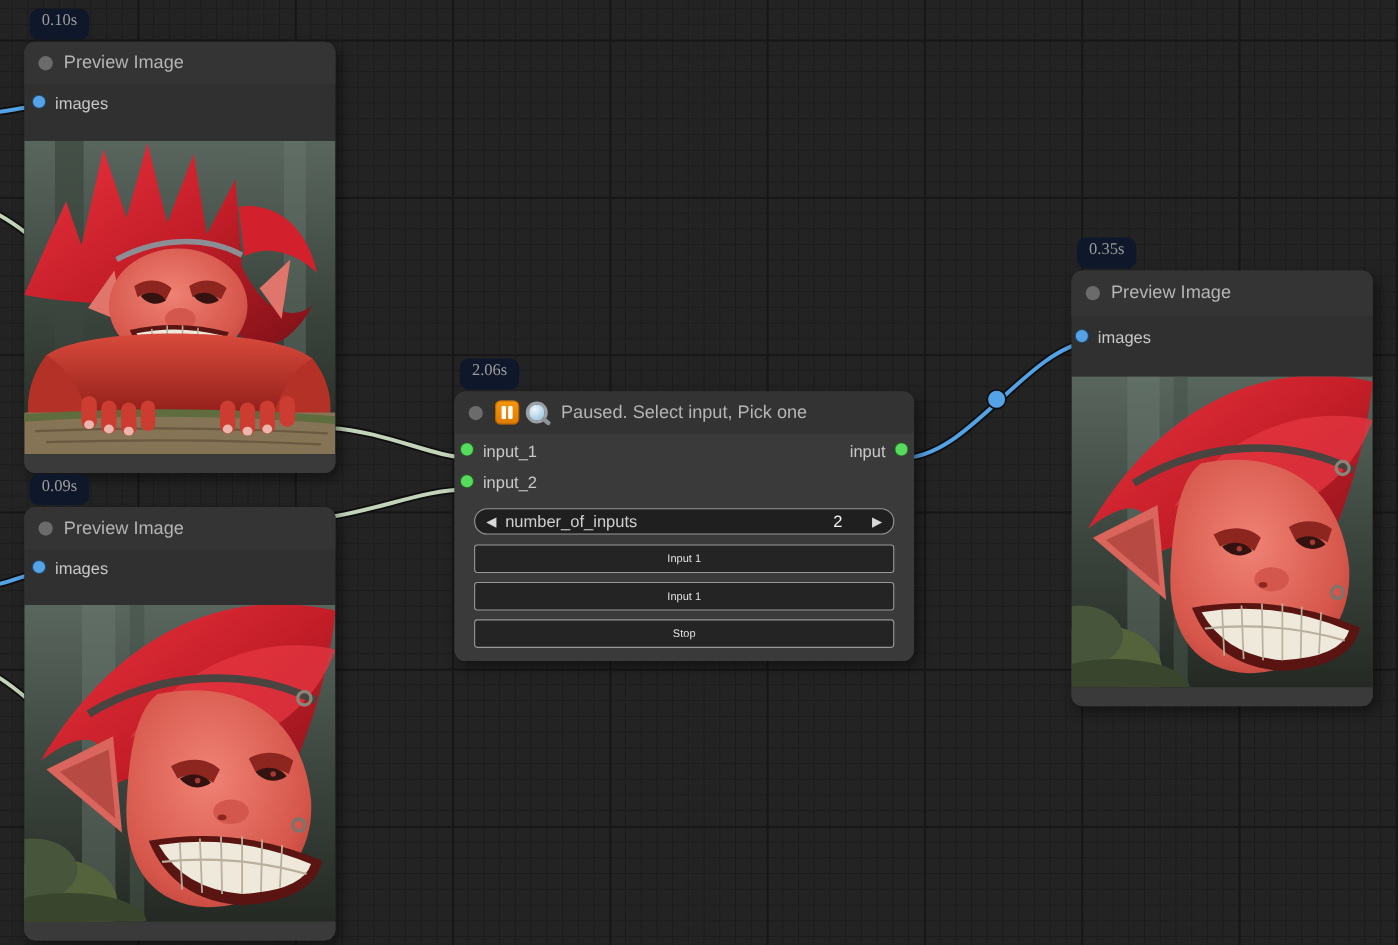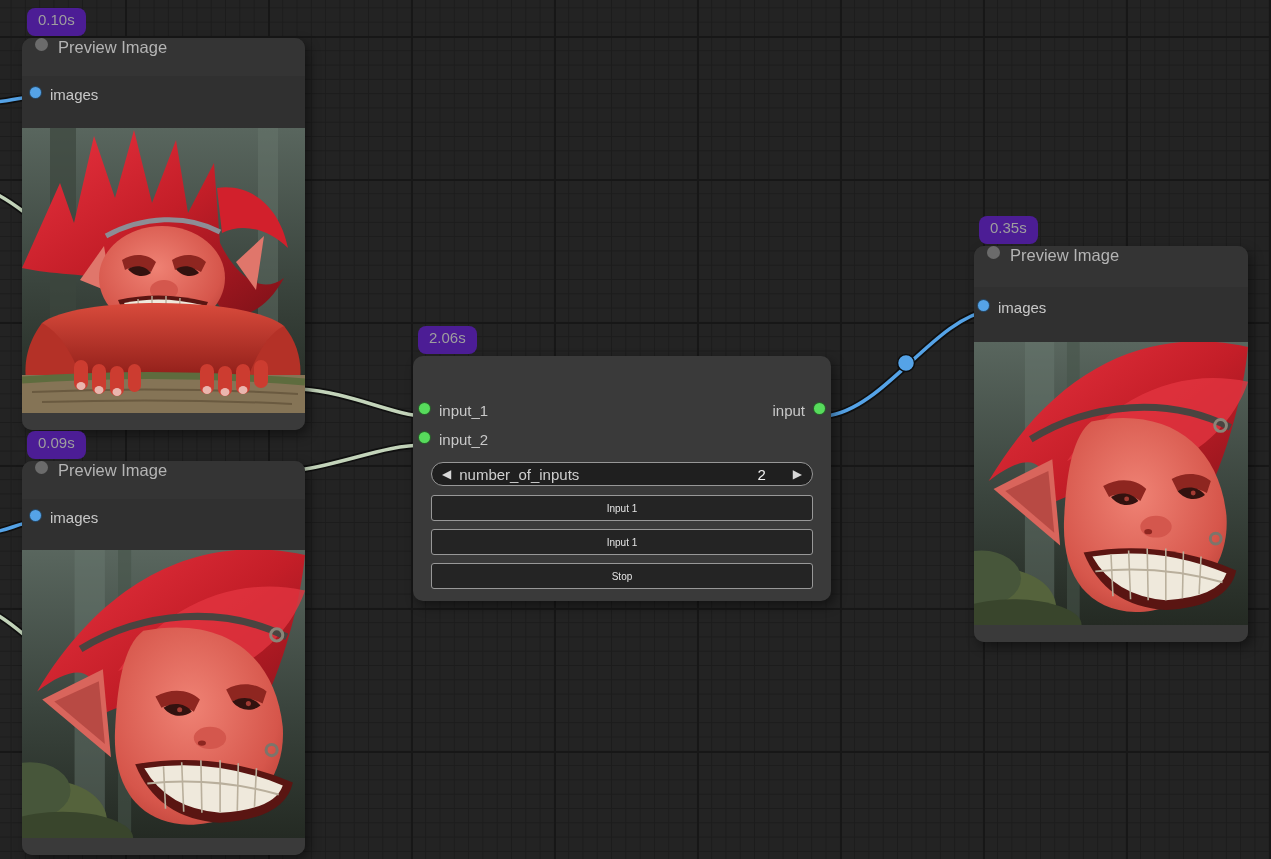--- a/index.html
+++ b/index.html
@@ -17,23 +17,23 @@
     background-size:143px 143px,143px 143px,14.3px 14.3px,14.3px 14.3px;
     background-position:-18px -107px,-18px -107px,-18px -107px,-18px -107px;}
   svg.wires{position:absolute;left:0;top:0;z-index:1}
   .wo{fill:none;stroke:#0d0d0d;stroke-width:7;stroke-linecap:round;opacity:.9}
   .wc{fill:none;stroke-width:3.6;stroke-linecap:round}
   .wc.blue{stroke:var(--wire-blue)}
   .wc.pale{stroke:var(--wire-pale)}
   .middot{fill:var(--wire-blue);stroke:#0d0d0d;stroke-width:1.5}
 
   .node{position:absolute;z-index:2;border-radius:10px;box-shadow:4px 5px 12px rgba(0,0,0,.45)}
-  .badge{position:absolute;top:-30px;left:5px;z-index:-1;background:#4c1d95;color:var(--badge-text);
-    font-family:Liberation Sans, sans-serif;font-size:15px;padding:3px 11px 8px 11px;border-radius:8px;white-space:nowrap}
-  .titlebar{display:flex;background:#343434;border-radius:10px 10px 0 0;height:38px}
+  .badge{position:absolute;top:-30px;left:5px;z-index:-1;background:#0f172a;color:var(--badge-text);
+    font-family:Liberation Serif, serif;font-size:15px;padding:3px 11px 8px 11px;border-radius:8px;white-space:nowrap}
+  .titlebar{display:flex;align-items:center;background:#343434;border-radius:10px 10px 0 0;height:38px}
   .cdot{width:13px;height:13px;border-radius:50%;background:#6b6b6b;margin-left:13px;flex:0 0 auto}
   .ntitle{color:var(--title-text);font-size:16.5px;margin-left:10px;white-space:nowrap}
 
   .preview{width:283px;background:#303030}
   .preview .slots{height:52px;padding-top:10px}
   .slot{display:flex;height:28px;padding-left:7px}
   .pdot{width:13px;height:13px;border-radius:50%;border:1px solid rgba(0,0,0,.55);flex:0 0 auto}
   .pdot.blue{background:var(--slot-blue)}
   .pdot.green{background:var(--slot-green)}
   .slabel{color:var(--label-text);font-size:15px;margin-left:8px;white-space:nowrap}
@@ -282,20 +282,26 @@
     <div class="thumb" role="img" aria-label="Close-up of a grinning red troll face with swept red hair, pointed ear and headband strap">
       <svg viewBox="0 0 280 285" preserveAspectRatio="none">
           <use href="#troll-face"></use>
         </svg>
     </div>
     <div class="nfooter"></div>
   </div>
 
   <div class="node" id="node-mid">
     <div class="badge">2.06s</div>
+    <div class="titlebar">
+      <span class="cdot"></span>
+      <span class="pause-ico"></span>
+      <span class="mag-ico"></span>
+      <span class="ntitle">Paused. Select input, Pick one</span>
+    </div>
     <div class="slot in1">
       <span class="pdot green"></span>
       <span class="slabel">input_1</span>
     </div>
     <div class="slot in2">
       <span class="pdot green"></span>
       <span class="slabel">input_2</span>
     </div>
     <div class="slot out">
       <span class="slabel">input</span>

